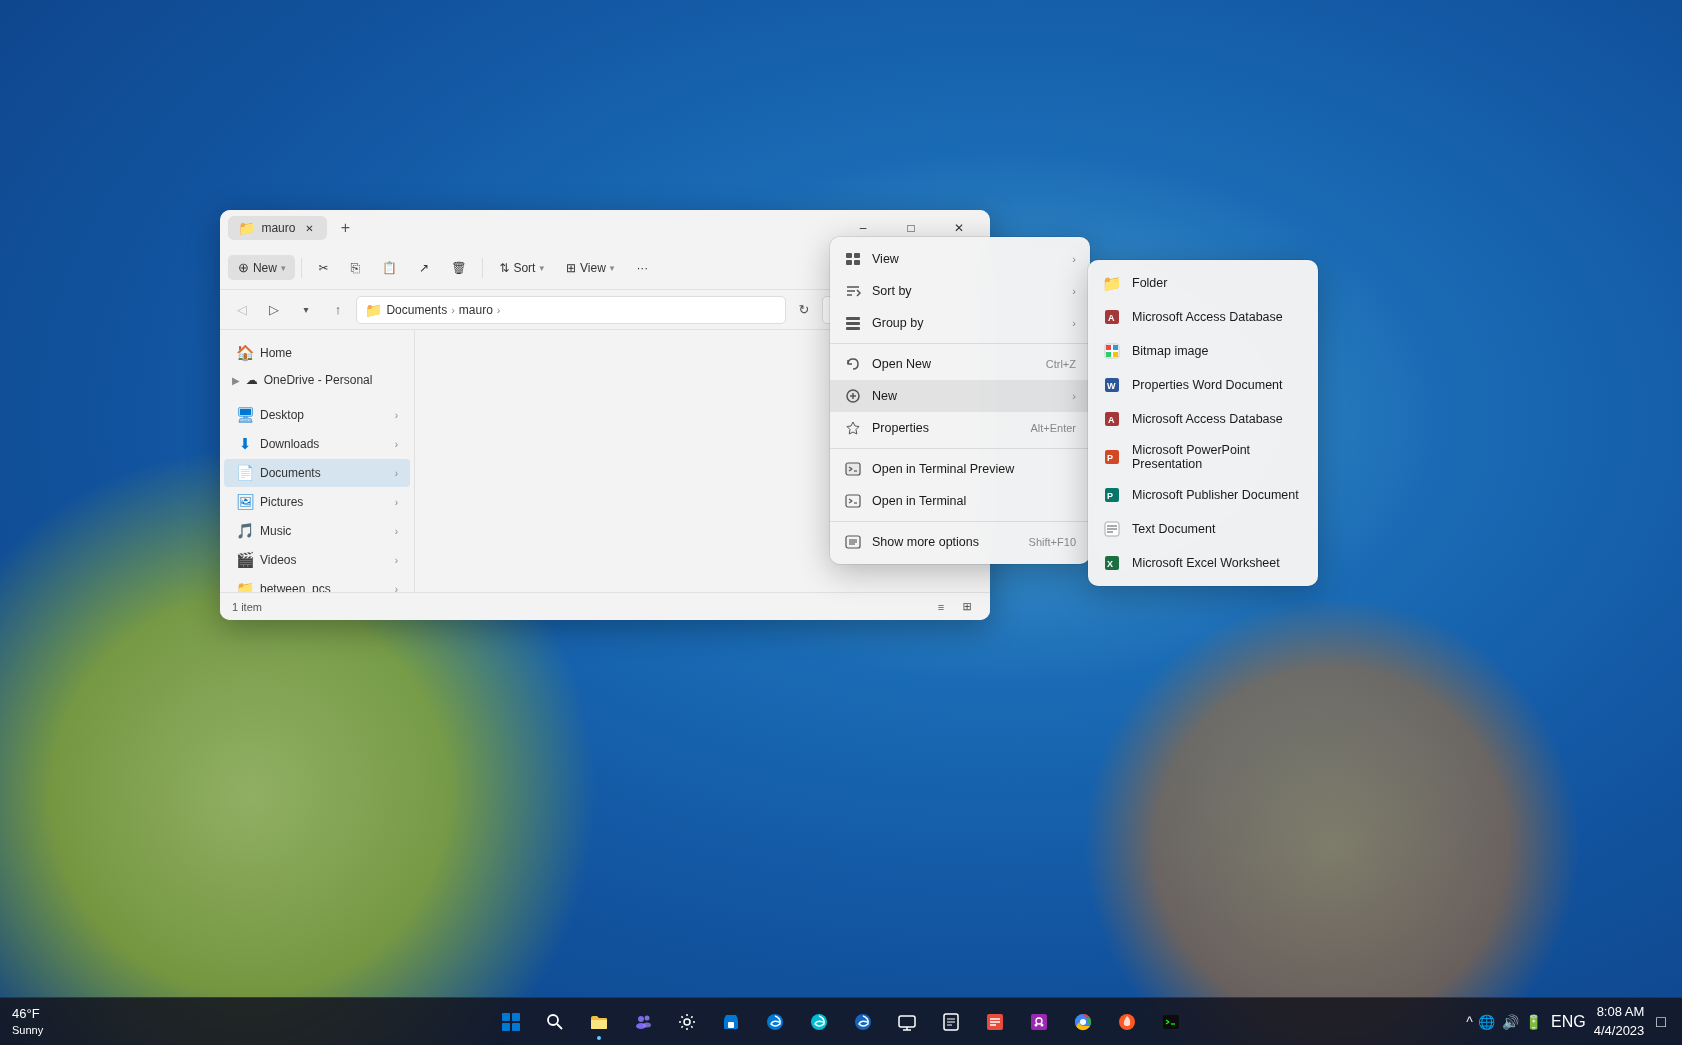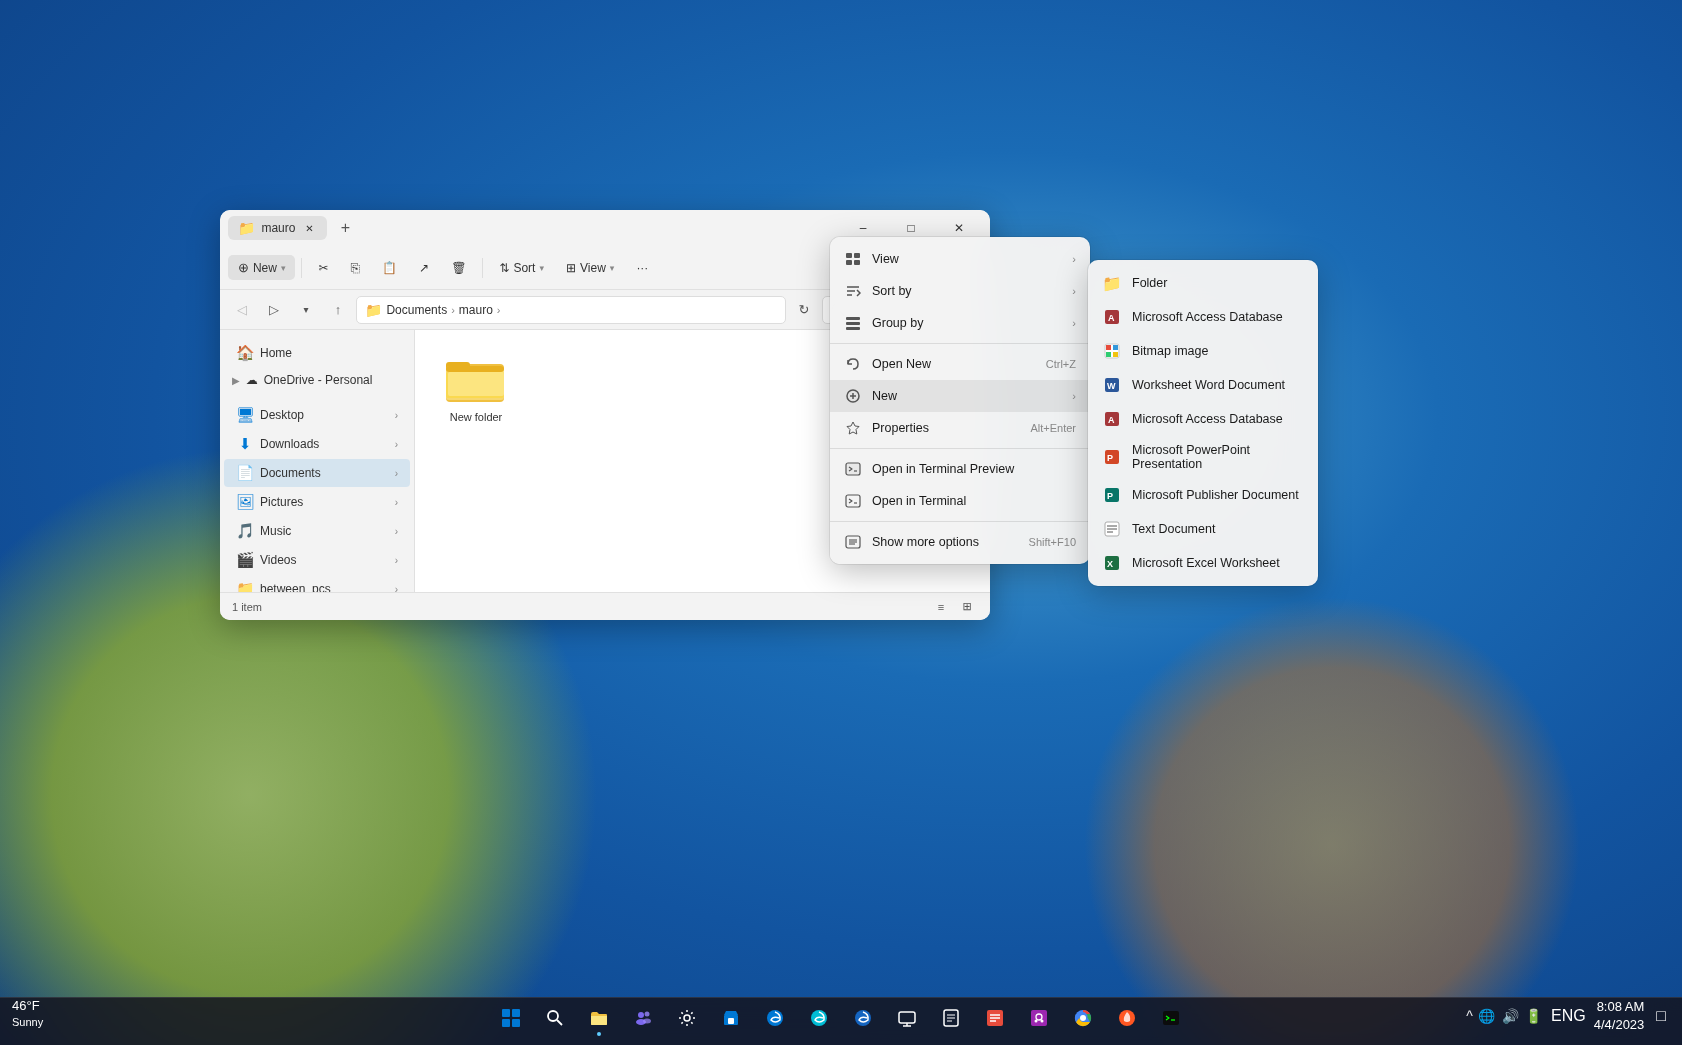--- a/index.html
+++ b/index.html
@@ -46,21 +46,21 @@
     
     .taskbar {
       position: absolute;
       bottom: 0;
       left: 0;
       right: 0;
       height: 48px;
       background: rgba(20, 20, 30, 0.85);
       backdrop-filter: blur(20px);
       display: flex;
-      align-items: flex-start;
+      align-items: center;
       z-index: 100;
       border-top: 1px solid rgba(255,255,255,0.1);
       margin-top: 16px;
     }
     .taskbar-left {
       display: flex;
       align-items: center;
       padding-left: 12px;
       gap: 4px;
       flex: 1;
@@ -602,41 +602,20 @@
         <span>Videos</span>
         <span class="nav-arrow">›</span>
       </div>
       <div class="nav-item">
         <span class="nav-icon" style="color:#f0a500">📁</span>
         <span>between_pcs</span>
         <span class="nav-arrow">›</span>
       </div>
     </div>
 
-    <div class="file-area">
-      <div class="file-grid">
-        <div class="file-item">
-          <div class="folder-icon-large">
-            <svg viewBox="0 0 60 50" xmlns="http://www.w3.org/2000/svg">
-              <rect x="0" y="10" width="58" height="38" rx="4" fill="#f0c040"></rect>
-              <rect x="0" y="8" width="24" height="10" rx="3" fill="#e8b020"></rect>
-              <rect x="0" y="12" width="58" height="34" rx="4" fill="#f5d060"></rect>
-              <rect x="0" y="14" width="58" height="32" rx="3" fill="#f7d870"></rect>
-              <rect x="2" y="14" width="56" height="30" rx="3" fill="#fce98a"></rect>
-
-              <rect x="0" y="12" width="58" height="6" rx="3" fill="#e8b020"></rect>
-
-              <rect x="0" y="18" width="58" height="26" rx="2" fill="#fad950"></rect>
-              <rect x="2" y="18" width="56" height="24" rx="2" fill="#fce580"></rect>
-            </svg>
-          </div>
-          <span class="file-name">New folder</span>
-        </div>
-      </div>
-    </div>
   </div>
 
   <div class="status-bar">
     <span>1 item</span>
     <div class="status-bar-right">
       <div class="view-btn">≡</div>
       <div class="view-btn">⊞</div>
     </div>
   </div>
 </div>
@@ -784,21 +763,21 @@
     <span>Bitmap image</span>
   </div>
 
   <div class="submenu-item">
     <span class="sub-icon">
       <svg width="18" height="18" viewBox="0 0 18 18">
           <rect x="2" y="2" width="14" height="14" rx="2" fill="#2b579a"></rect>
           <text x="4" y="13" fill="white" font-size="9" font-weight="bold">W</text>
         </svg>
     </span>
-    <span>Worksheet Word Document</span>
+    <span>Properties Word Document</span>
   </div>
 
   <div class="submenu-item">
     <span class="sub-icon">
       <svg width="18" height="18" viewBox="0 0 18 18">
           <rect x="2" y="2" width="14" height="14" rx="2" fill="#a4373a"></rect>
           <text x="5" y="13" fill="white" font-size="9" font-weight="bold">A</text>
         </svg>
     </span>
     <span>Microsoft Access Database</span>

